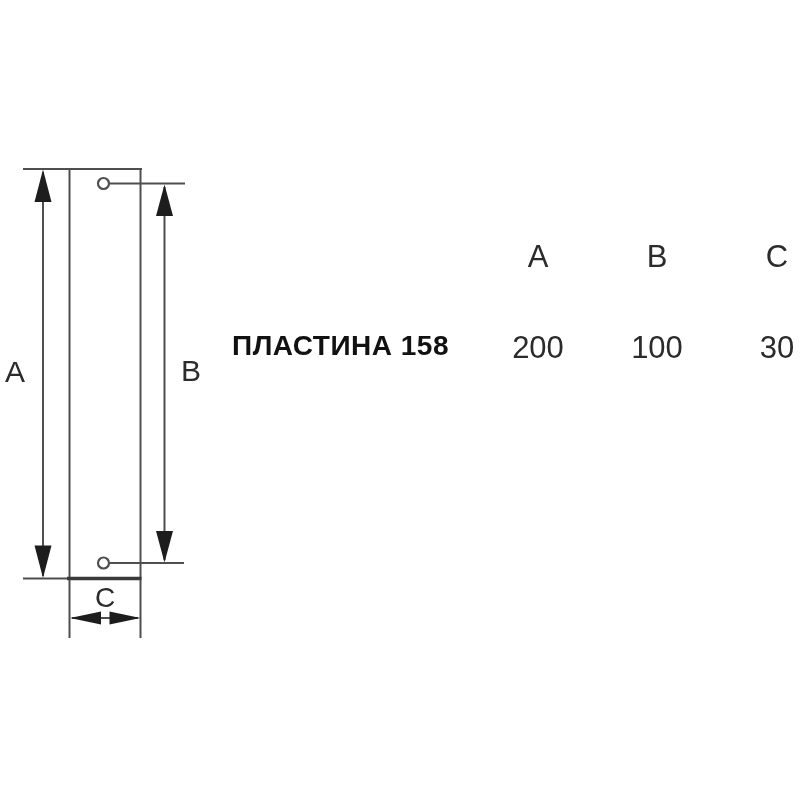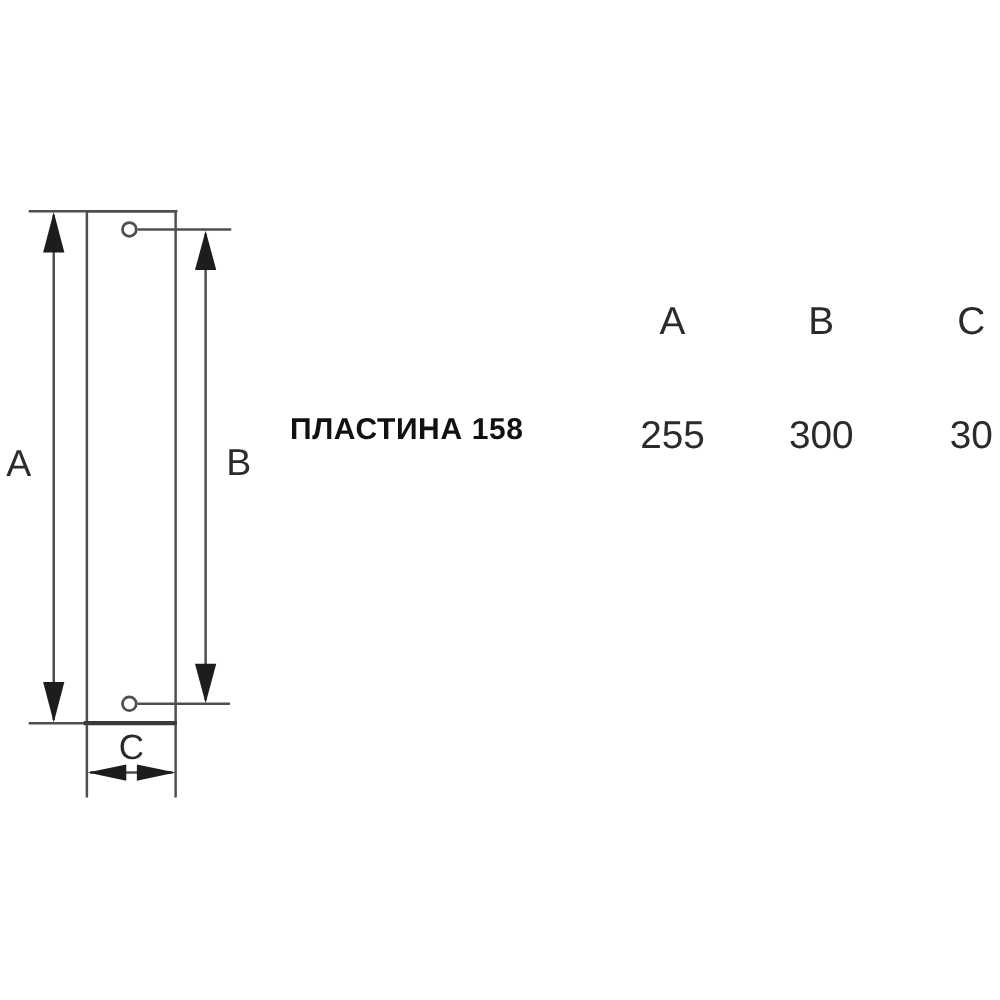--- a/index.html
+++ b/index.html
@@ -27,21 +27,21 @@
     line-height: 1;
     white-space: nowrap;
   }
   .dim-letter-a { left: 5px;  top: 357px; }
   .dim-letter-b { left: 181px; top: 356px; }
   .dim-letter-c { left: 95px; top: 584px; font-size: 28px; }
   .product-label {
     position: absolute;
     left: 232px;
     top: 330px;
-    font-size: 24px;
+    font-size: 28px;
     font-weight: bold;
     color: #111111;
     letter-spacing: 0.5px;
     white-space: nowrap;
   }
   .col-head, .col-value {
     position: absolute;
     transform: translateX(-50%);
     font-size: 31px;
     color: #2b2b2b;
@@ -94,17 +94,17 @@
   <span class="dim-letter dim-letter-a">A</span>
   <span class="dim-letter dim-letter-b">B</span>
   <span class="dim-letter dim-letter-c">C</span>
 
   <div class="product-label">ПЛАСТИНА 158</div>
 
   <div class="col-head col-a">A</div>
   <div class="col-head col-b">B</div>
   <div class="col-head col-c">C</div>
 
-  <div class="col-value col-a">255</div>
-  <div class="col-value col-b">300</div>
+  <div class="col-value col-a">200</div>
+  <div class="col-value col-b">100</div>
   <div class="col-value col-c">30</div>
 
 </div>
 
 </body></html>

